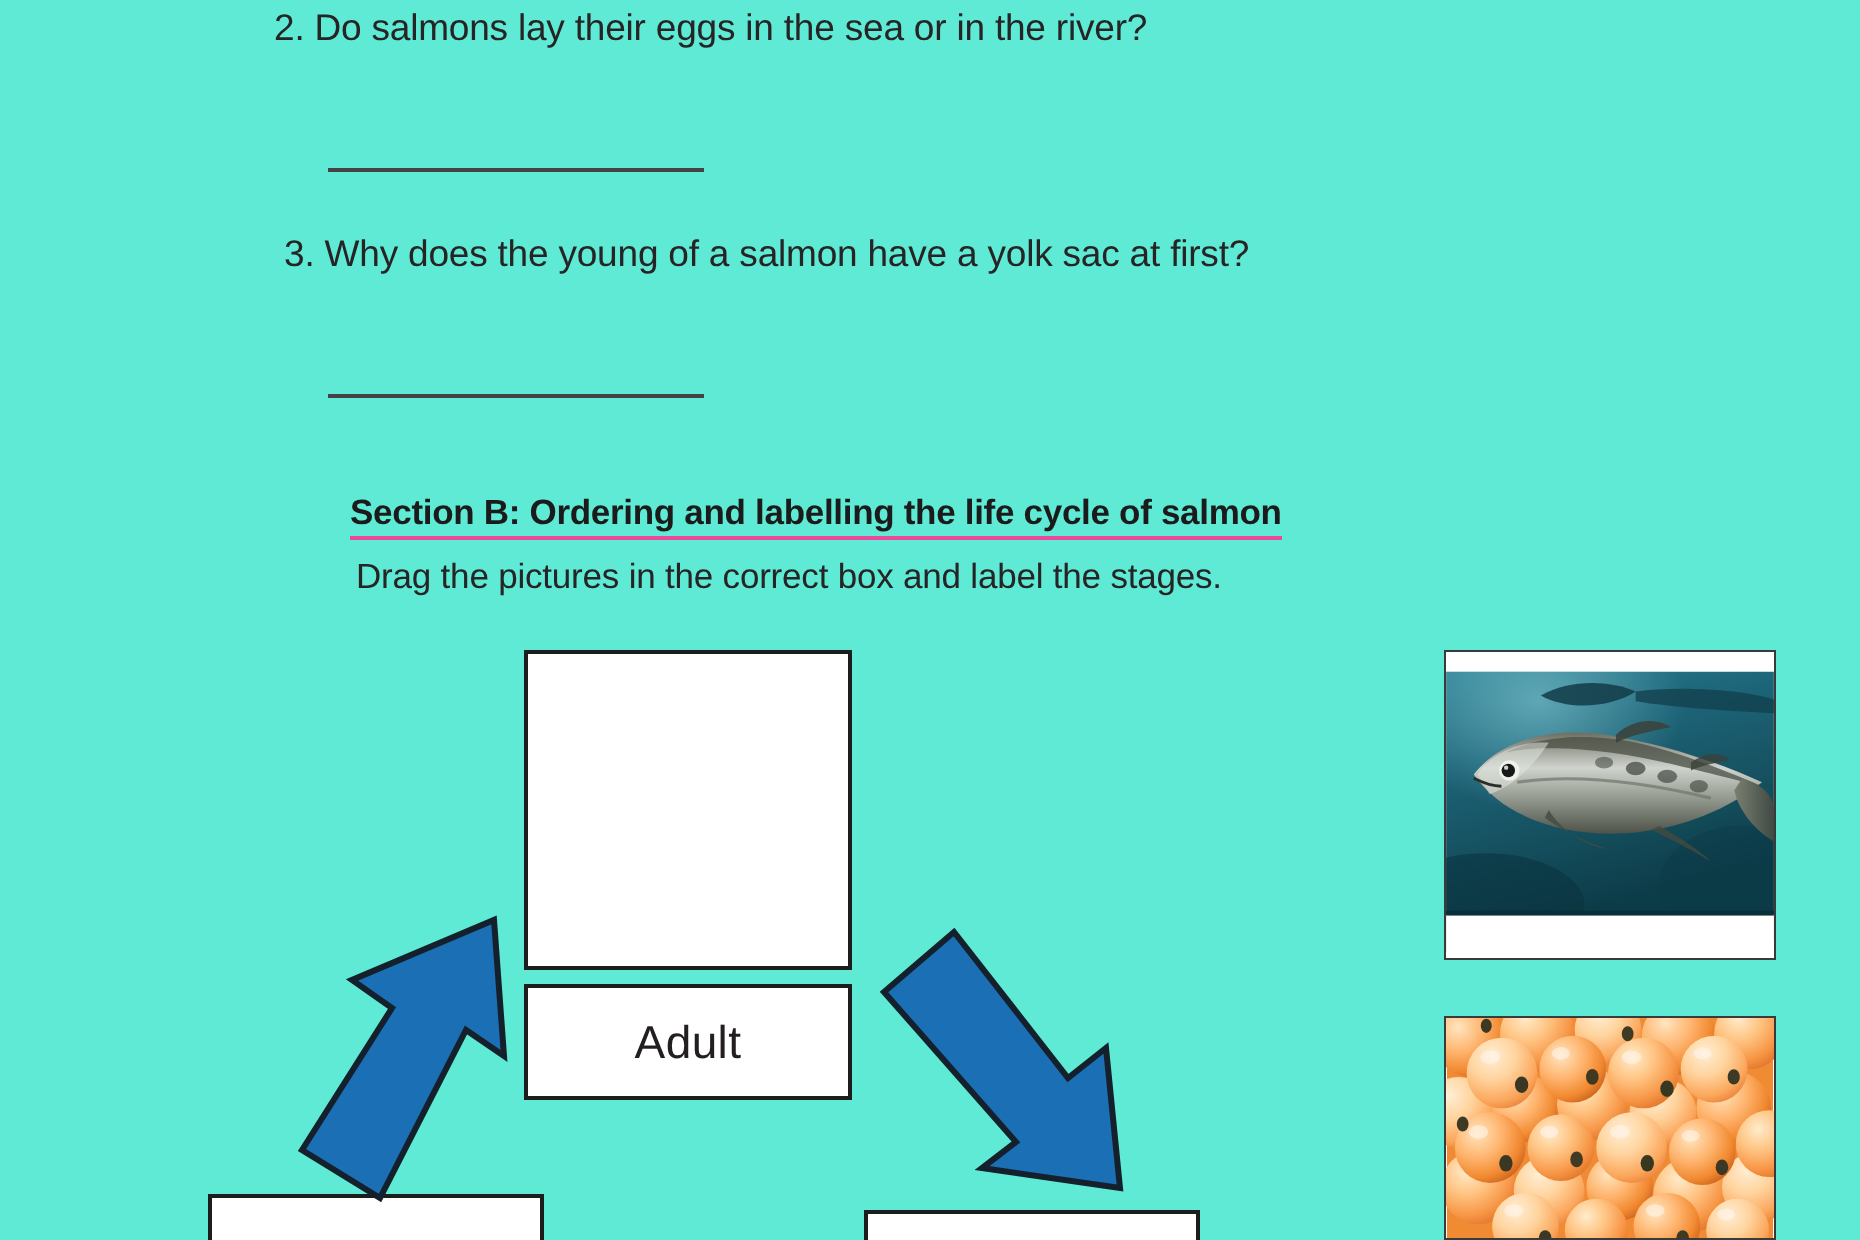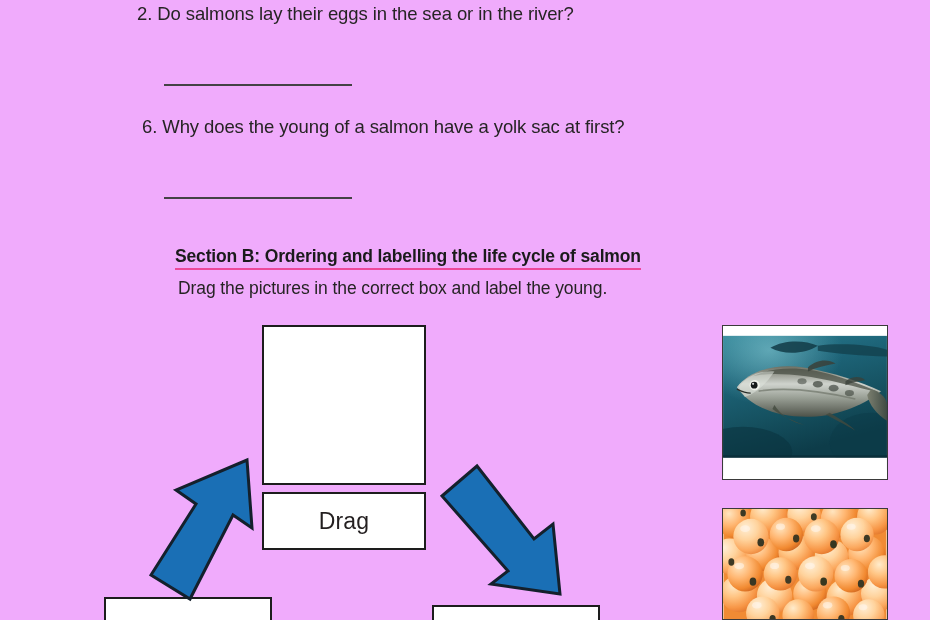--- a/index.html
+++ b/index.html
@@ -13,21 +13,21 @@
     position: relative;
     overflow: hidden;
     font-family: "Liberation Sans", sans-serif;
     color: #231f20;
     -webkit-font-smoothing: antialiased;
   }
 
   .worksheet {
     position: absolute;
     inset: 0;
-    background: #f0abfc;
+    background: #5eead4;
   }
 
   
   .question {
     position: absolute;
     font-size: 18.5px;
     line-height: 1.1;
     color: #262424;
     white-space: nowrap;
     letter-spacing: -0.1px;
@@ -138,30 +138,30 @@
   .photo svg { display: block; width: 100%; height: 100%; }
 </style>
 </head>
 <body>
 
 <div class="worksheet">
 
   <div class="question" id="q2">2. Do salmons lay their eggs in the sea or in the river?</div>
   <div class="answer-line" id="line2"></div>
 
-  <div class="question" id="q3">6. Why does the young of a salmon have a yolk sac at first?</div>
+  <div class="question" id="q3">3. Why does the young of a salmon have a yolk sac at first?</div>
   <div class="answer-line" id="line3"></div>
 
   <div class="section-heading">Section B: Ordering and labelling the life cycle of salmon</div>
-  <div class="section-subheading">Drag the pictures in the correct box and label the young.</div>
+  <div class="section-subheading">Drag the pictures in the correct box and label the stages.</div>
 
   <div class="stage-box" id="picture-box-top"></div>
 
   <div class="stage-box" id="label-box-adult">
-    <span class="stage-label">Drag</span>
+    <span class="stage-label">Adult</span>
   </div>
 
   <div class="stage-box" id="picture-box-left"></div>
 
   <div class="stage-box" id="picture-box-right"></div>
 
   <div class="arrow" id="arrow-left">
     <svg viewBox="0 0 124 152" xmlns="http://www.w3.org/2000/svg" aria-hidden="true">
       <polygon points="3,123 48,52 28,38 99,8 104,76 85,63 42,147" fill="#1a6fb5" stroke="#14202c" stroke-width="3" stroke-linejoin="miter"></polygon>
     </svg>

